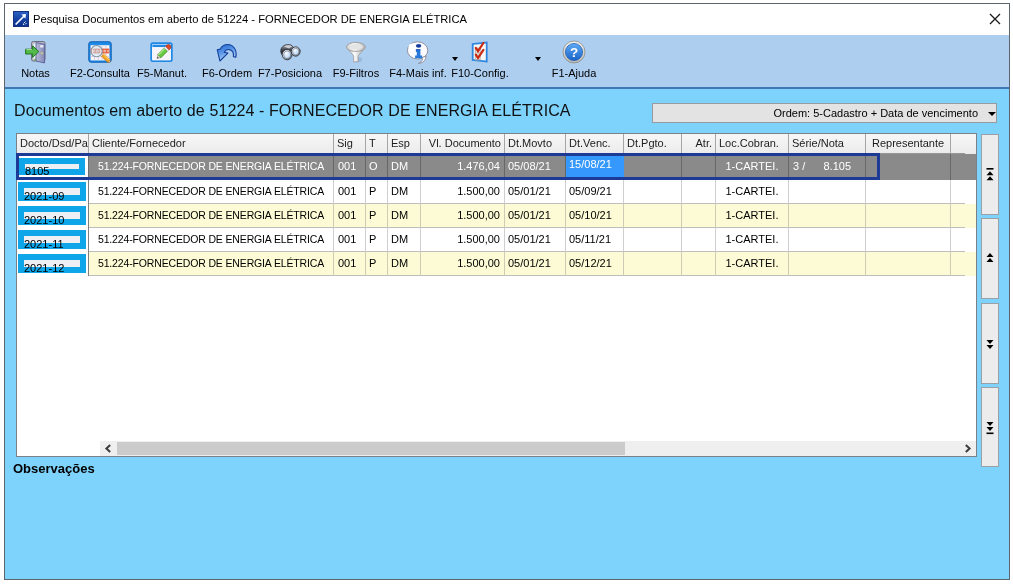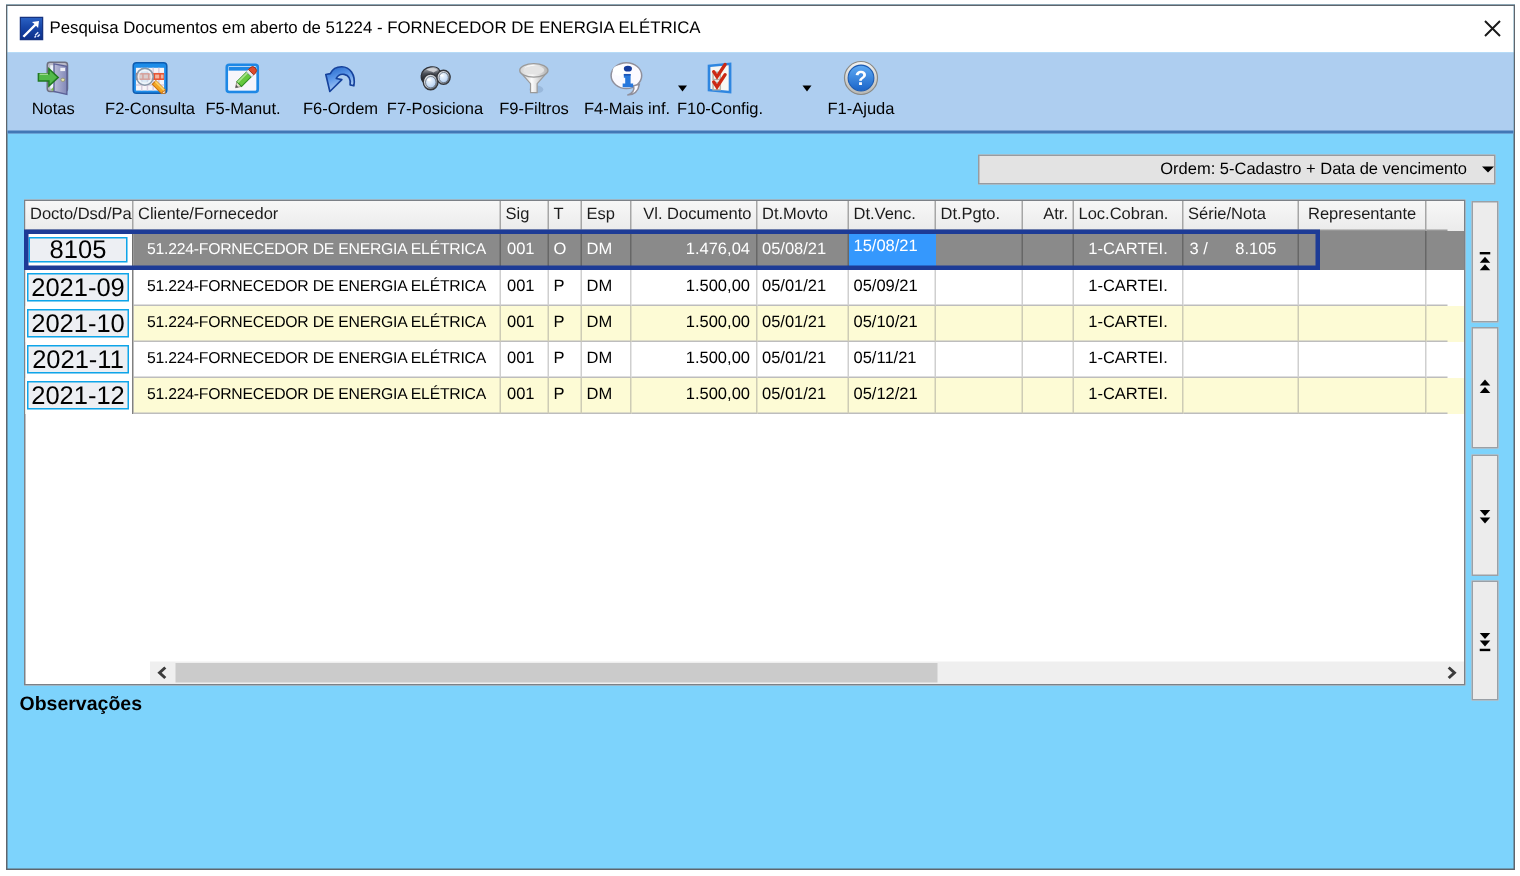--- a/index.html
+++ b/index.html
@@ -19,21 +19,21 @@
 .sect{position:absolute;left:9px;top:98px;font-size:16px;letter-spacing:0.1px;color:#111}
 .ordem{position:absolute;left:647px;top:99px;width:345px;height:20px;background:#e3e3e3;border:1px solid #979ba0;font-size:11px;color:#000;text-align:right;line-height:18px}
 .ordem .dn{display:inline-block;width:0;height:0;border-left:4px solid transparent;border-right:4px solid transparent;border-top:4.5px solid #000;margin-left:10px;vertical-align:1px}
 
 .grid{position:absolute;left:11px;top:129px;width:961px;height:324px;border:1px solid #7c8187;background:#fff}
 .ghead{position:absolute;left:0;top:0;width:959px;height:20px;display:flex;background:linear-gradient(#f7f7f7,#ebebeb)}
 .ghead .hc{height:20px;border-right:1px solid #a6a6a6;border-bottom:1px solid #979797;font-size:11px;line-height:19px;color:#1c1c1c;padding:0 3px;white-space:nowrap;overflow:hidden}
 .row{position:absolute;left:0;width:959px;height:24px;display:flex}
 .row .c{height:100%;border-right:1px solid rgba(128,128,128,.38);border-bottom:1px solid #bdbdbd;font-size:11px;line-height:23px;color:#000;padding:0 3px;white-space:nowrap;overflow:hidden}
 .rbtn{background:#fff;border-right:1px solid #808080 !important;border-bottom:none !important;position:relative}
-.rbtn .b{position:absolute;left:1px;right:2px;top:2px;bottom:3px;background:#edeff3;border:1px solid #0ea5e9;font-size:17px;color:#000;text-align:center;line-height:17px}
+.rbtn .b{position:absolute;left:1px;right:2px;top:2px;bottom:3px;background:#edeff3;border:6px solid #0ea5e9;font-size:11px;color:#000;line-height:17px}
 
 .selrow{position:absolute;left:0;top:20px;width:959px;height:26px;display:flex;background:#8a8a8a}
 .selrow .c{height:100%;border-right:1px solid rgba(0,0,0,.25);font-size:11px;line-height:25px;color:#fff;padding:0 3px;white-space:nowrap;overflow:hidden}
 .selrow .rbtn{background:#fff;border-right:1px solid #6e6e6e !important}
 .selrow .rbtn .b{left:2px;right:3px;top:4px;bottom:5px;line-height:15px}
 .navybox{position:absolute;left:-1px;top:19px;width:864px;height:27px;border:3px solid #1d3b96;pointer-events:none;z-index:5}
 .bluecell{background:#3598fd;align-self:center;height:20px;line-height:20px !important;border-right:none !important}
 
 .w1{width:72px}.w2{width:245px}.w3{width:32px}.w4{width:22px}.w5{width:33px}.w6{width:84px}.w7{width:61px}.w8{width:58px}.w9{width:58px}.w10{width:34px}.w11{width:73px}.w12{width:77px}.w13{width:85px}.w14{width:14px;border-right:none !important}
 .tr{text-align:right}.tc{text-align:center}
@@ -239,20 +239,21 @@
             </linearGradient>
           </defs>
           <circle cx="12" cy="12" r="11" fill="url(#rg)" stroke="#8a8a86" stroke-width="0.8"></circle>
           <circle cx="12" cy="12" r="8.6" fill="url(#hg)" stroke="#1c5ab0" stroke-width="0.7"></circle>
           <text x="12" y="16.6" font-family="Liberation Sans,sans-serif" font-size="13.5" font-weight="bold" fill="#fff" text-anchor="middle">?</text>
         </svg>
         <span class="lb">F1-Ajuda</span>
       </div>
   </div>
 
+  <div class="sect">Documentos em aberto de 51224 - FORNECEDOR DE ENERGIA ELÉTRICA</div>
   <div class="ordem">Ordem: 5-Cadastro + Data de vencimento<span class="dn"></span></div>
 
   <div class="grid">
     <div class="ghead">
       <div class="hc w1 tc">Docto/Dsd/Par</div>
       <div class="hc w2">Cliente/Fornecedor</div>
       <div class="hc w3">Sig</div>
       <div class="hc w4">T</div>
       <div class="hc w5">Esp</div>
       <div class="hc w6 tr">Vl. Documento</div>

